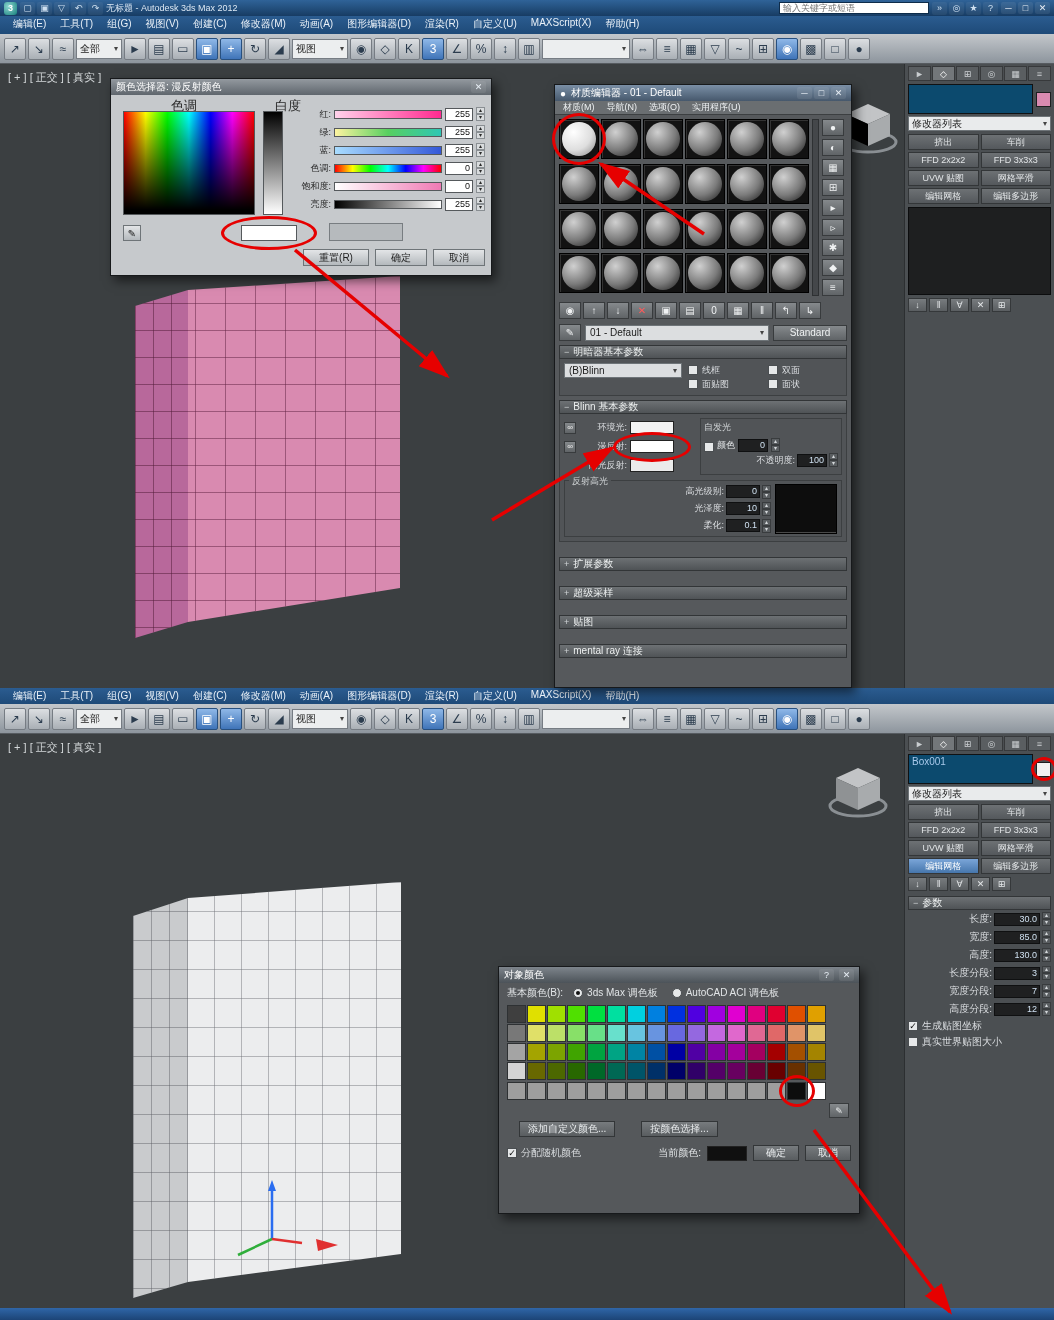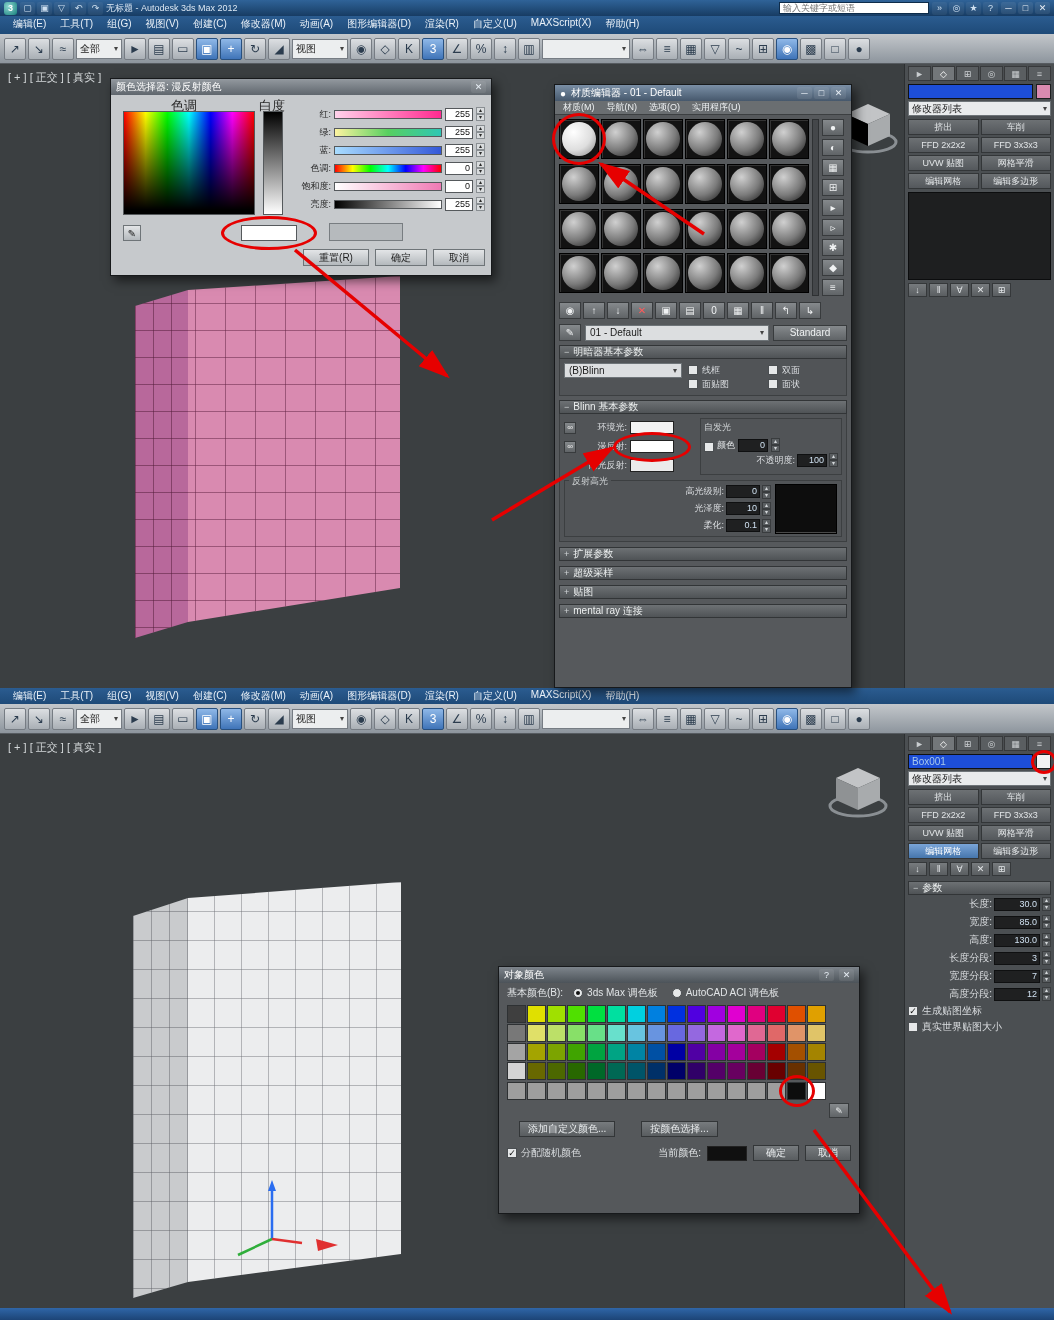--- a/index.html
+++ b/index.html
@@ -55,21 +55,21 @@
   .gizmo,.viewcube{position:absolute;z-index:8}
 
   
   .cmdpanel{position:absolute;left:904px;width:150px;background:#4b4f52;border-left:1px solid #2c2f31;padding:2px 3px;z-index:6}
   #cpt{top:64px;height:624px}
   #cpb{top:734px;height:574px}
   .cp-tabs{display:flex;gap:1px;margin-bottom:3px}
   .cp-tab{flex:1;height:15px;background:#5a5e61;border:1px solid #37393b;color:#c9cdd0;font-size:9px;display:flex;align-items:center;justify-content:center}
   .cp-tab.active{background:#73777a;color:#fff}
   .cp-name-row{display:flex;gap:3px;margin:2px 0;align-items:center}
-  .cp-name{flex:1;height:15px;background:#1d4ed8;border:1px solid #101112;color:#a8c8ea;font-size:10px;padding:0 3px;line-height:13px}
+  .cp-name{flex:1;height:30px;background:#0c4a6e;border:1px solid #101112;color:#a8c8ea;font-size:10px;padding:0 3px;line-height:13px}
   .cp-swatch{width:15px;height:15px;border:1px solid #1d1f20;position:relative;flex:none}
   .cp-dd{height:15px;background:#e9ebec;border:1px solid #6e7478;color:#1d1d1d;font-size:10px;display:flex;align-items:center;justify-content:space-between;padding:0 3px;margin:2px 0}
   .cp-btns{display:grid;grid-template-columns:1fr 1fr;gap:2px;margin:3px 0}
   .cp-btn{height:16px;background:linear-gradient(#6d7174,#545png85c);background:linear-gradient(#6d7174,#54585c);border:1px solid #333638;color:#e2e5e7;font-size:9px;display:flex;align-items:center;justify-content:center;white-space:nowrap;overflow:hidden}
   .cp-btn.active{background:linear-gradient(#7aa5d8,#4676ac);color:#fff}
   .cp-stackbox{height:88px;background:#1e1f20;border:1px solid #0c0d0e;margin:3px 0}
   .cp-stackbox.light{background:#d8dadc;height:80px}
   .stack-item{height:15px;display:flex;align-items:center;padding:0 5px;font-size:10px;color:#111}
   .stack-item.selected{background:#3a6ea5;color:#fff}
   .cp-stack-icons{display:flex;gap:2px;margin:2px 0}
@@ -154,21 +154,21 @@
   .si-row .spin-box{width:30px}
   #me-opacity .param-row{height:16px;font-size:9px}
   #me-opacity .spin-box{width:30px}
   .spec-group{border:1px solid #3c3f41;margin-top:5px;padding:2px 4px;display:flex;gap:4px}
   .spec-title{position:absolute;margin-top:-8px;background:#515457;padding:0 3px;font-size:9px;color:#cfd3d5}
   #me-spec{flex:1}
   #me-spec .param-row{height:17px;font-size:9px;justify-content:flex-end}
   #me-spec .spin-box{width:34px}
   .spec-preview{width:62px;height:50px;background:#0d0d0d;border:1px solid #000;align-self:center;
     background-image:linear-gradient(to top,rgba(255,255,255,.25) 1px,transparent 1px)}
-  #me-collapsed .ro-head{margin:5px 4px 0}
+  #me-collapsed .ro-head{margin:15px 4px 0}
 
   
   #oc{left:498px;top:966px;width:362px;height:248px;background:#55585b;color:#e2e5e7}
   #oc .dlg-title{background:linear-gradient(#7d848b,#4c5359)}
   .oc-row1{display:flex;align-items:center;gap:10px;padding:3px 8px;font-size:10px}
   .radio-row{display:flex;align-items:center;gap:4px;font-size:10px;color:#e2e5e7}
   .radio{width:10px;height:10px;border-radius:50%;background:#e6e8e9;border:1px solid #4a4e51;position:relative;flex:none}
   .radio.checked::after{content:"";position:absolute;left:2px;top:2px;width:4px;height:4px;border-radius:50%;background:#111}
   .oc-grid{display:grid;grid-template-columns:repeat(16,19px);gap:1px;margin:2px 8px}
   .oc-cell{width:19px;height:18px;border:1px solid #2e3133;position:relative}
@@ -293,21 +293,21 @@
     <polygon points="10,16 32,26 32,48 10,38" fill="#8f9npm294"></polygon>
     <polygon points="54,16 32,26 32,48 54,38" fill="#a8abad"></polygon>
   </svg>
 
   <div class="dialog" id="cpk">
     <div class="dlg-title">
       <span class="t">颜色选择器: 漫反射颜色</span>
       <span class="win-ctl">✕</span>
     </div>
     <span class="hdr-label" style="left:60px;top:18px">色调</span>
-    <span class="hdr-label" style="left:148px;top:18px">白度</span>
+    <span class="hdr-label" style="left:164px;top:18px">白度</span>
     <div id="cpk-grad"></div>
     <div id="cpk-white"></div>
     <div id="cpk-sliders">
         <div class="cps-row">
           <span class="cps-label">红:</span>
           <div class="cps-track track-red"></div>
           <div class="cps-val">255</div>
           <div class="spin">
             <i>▴</i>
             <i>▾</i>

